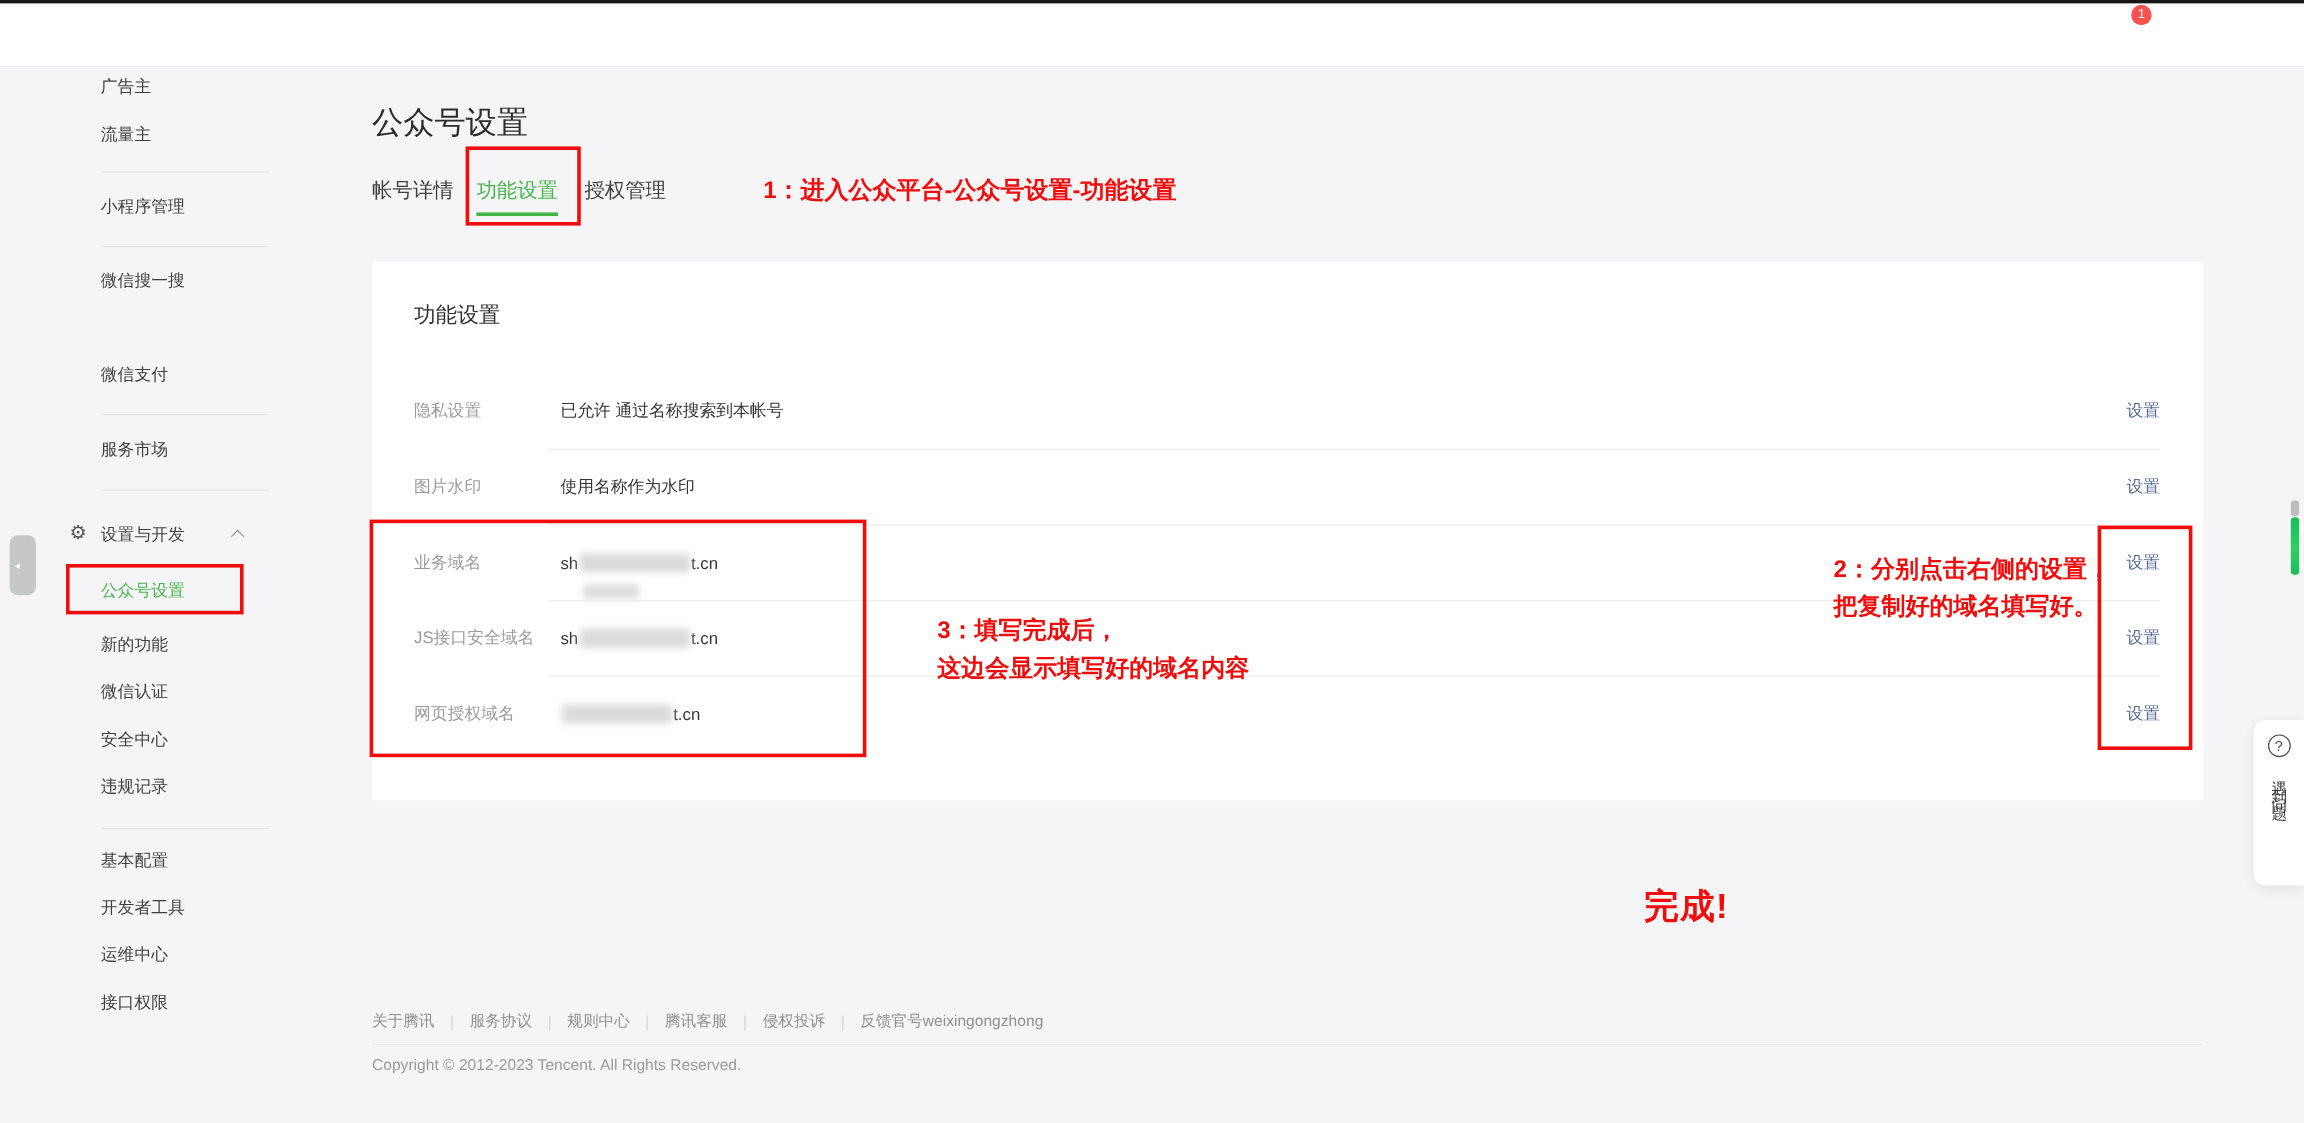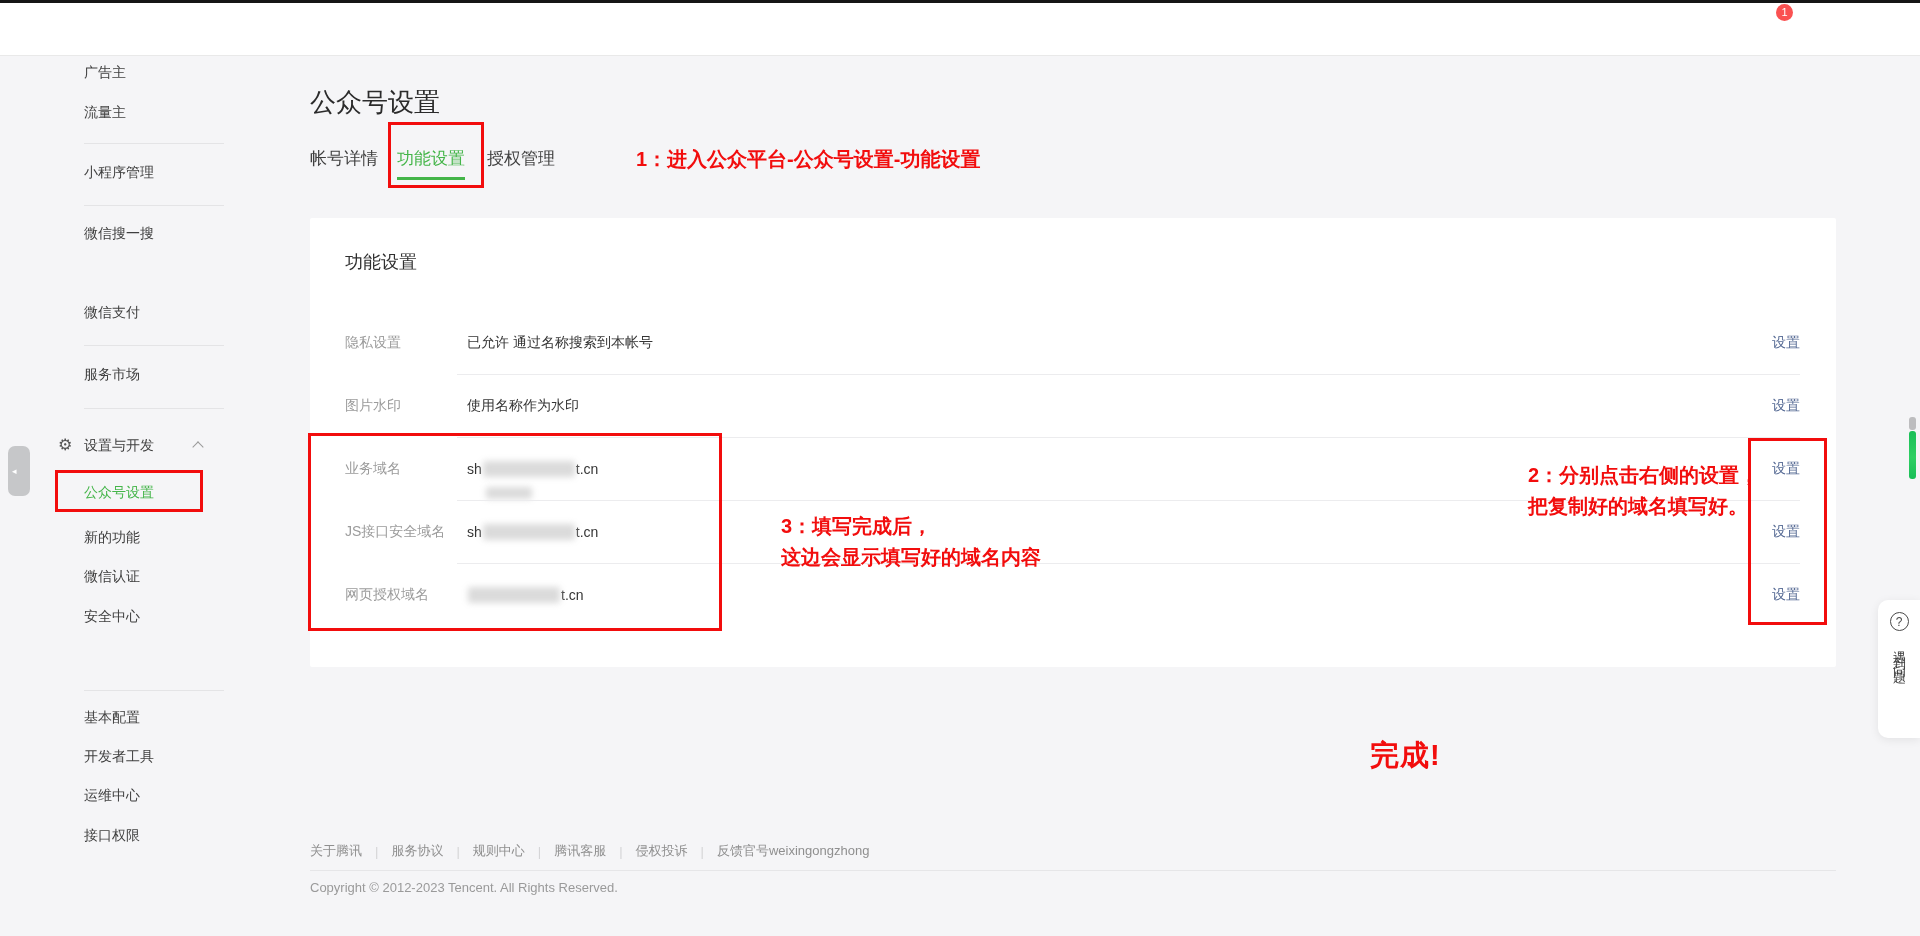--- a/index.html
+++ b/index.html
@@ -129,20 +129,21 @@
   <div class="sb-div" style="top:352px"></div>
   <div class="sb-item" style="top:369px">
     <span class="sb-gear">⚙</span>
     <span>设置与开发</span>
     <span class="sb-chevron-up"></span>
   </div>
   <div class="sb-item active" style="top:416px">公众号设置</div>
   <div class="sb-item" style="top:461px">新的功能</div>
   <div class="sb-item" style="top:500px">微信认证</div>
   <div class="sb-item" style="top:540px">安全中心</div>
+  <div class="sb-item" style="top:579px">违规记录</div>
   <div class="sb-div" style="top:634px"></div>
   <div class="sb-item" style="top:680px">开发者工具</div>
   <div class="sb-item" style="top:641px">基本配置</div>
   <div class="sb-item" style="top:719px">运维中心</div>
   <div class="sb-item" style="top:759px">接口权限</div>
 </div>
 <div class="abs newfeat">
   <span class="plus">+</span>
   <span>新的功能</span>
 </div>

